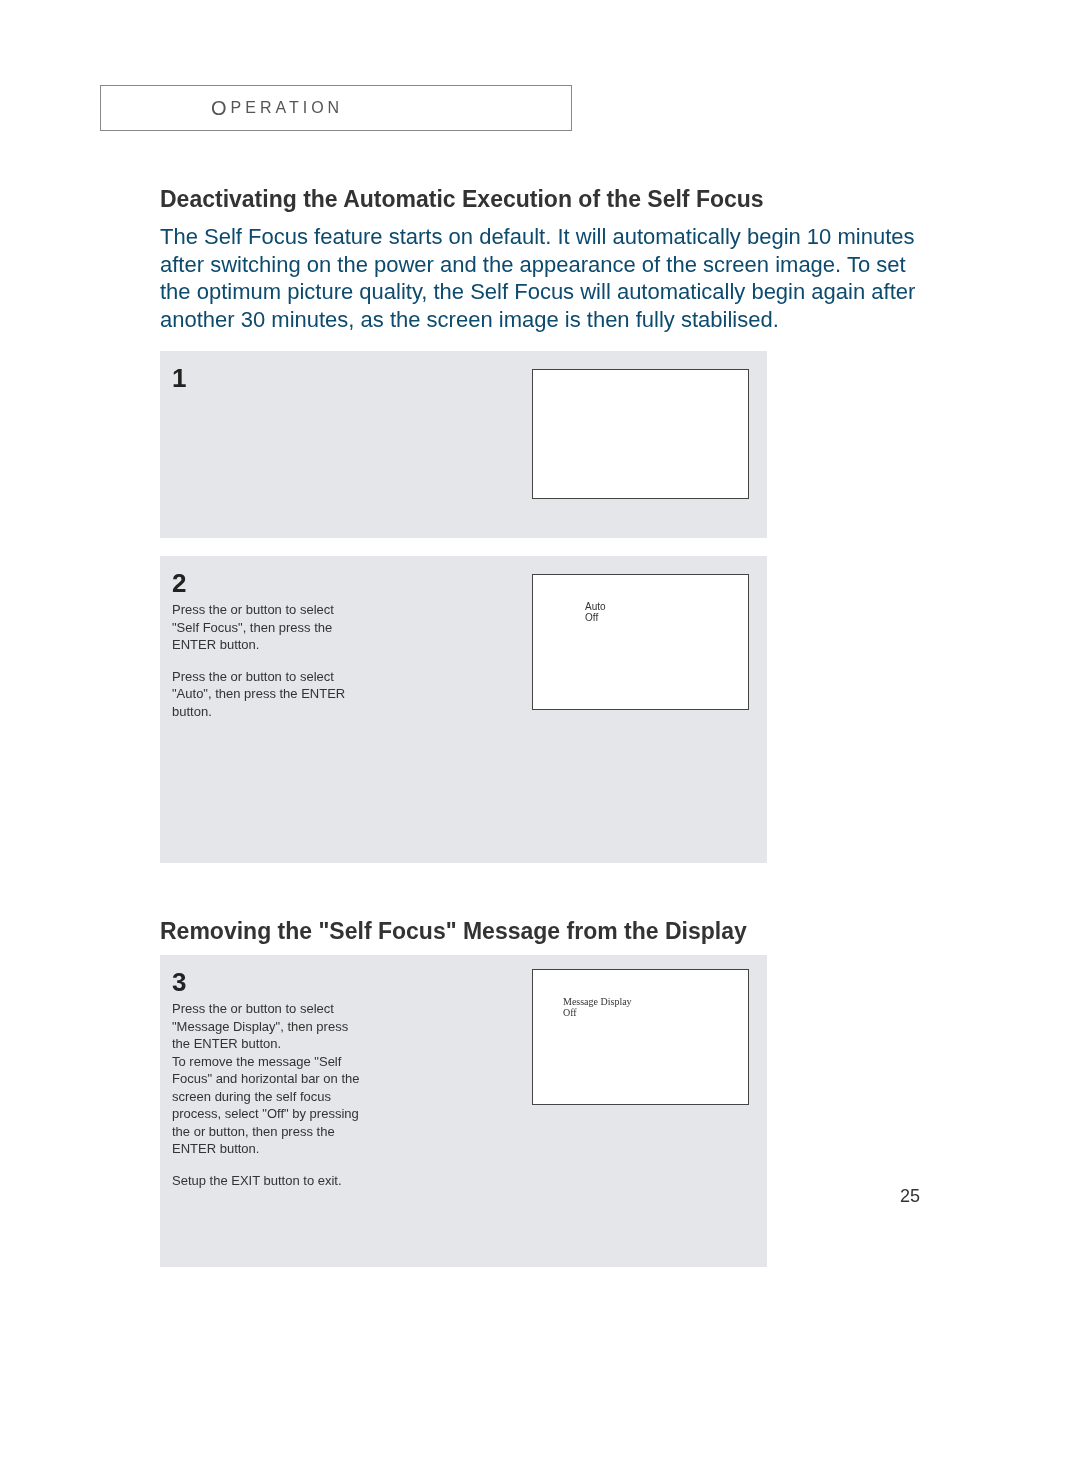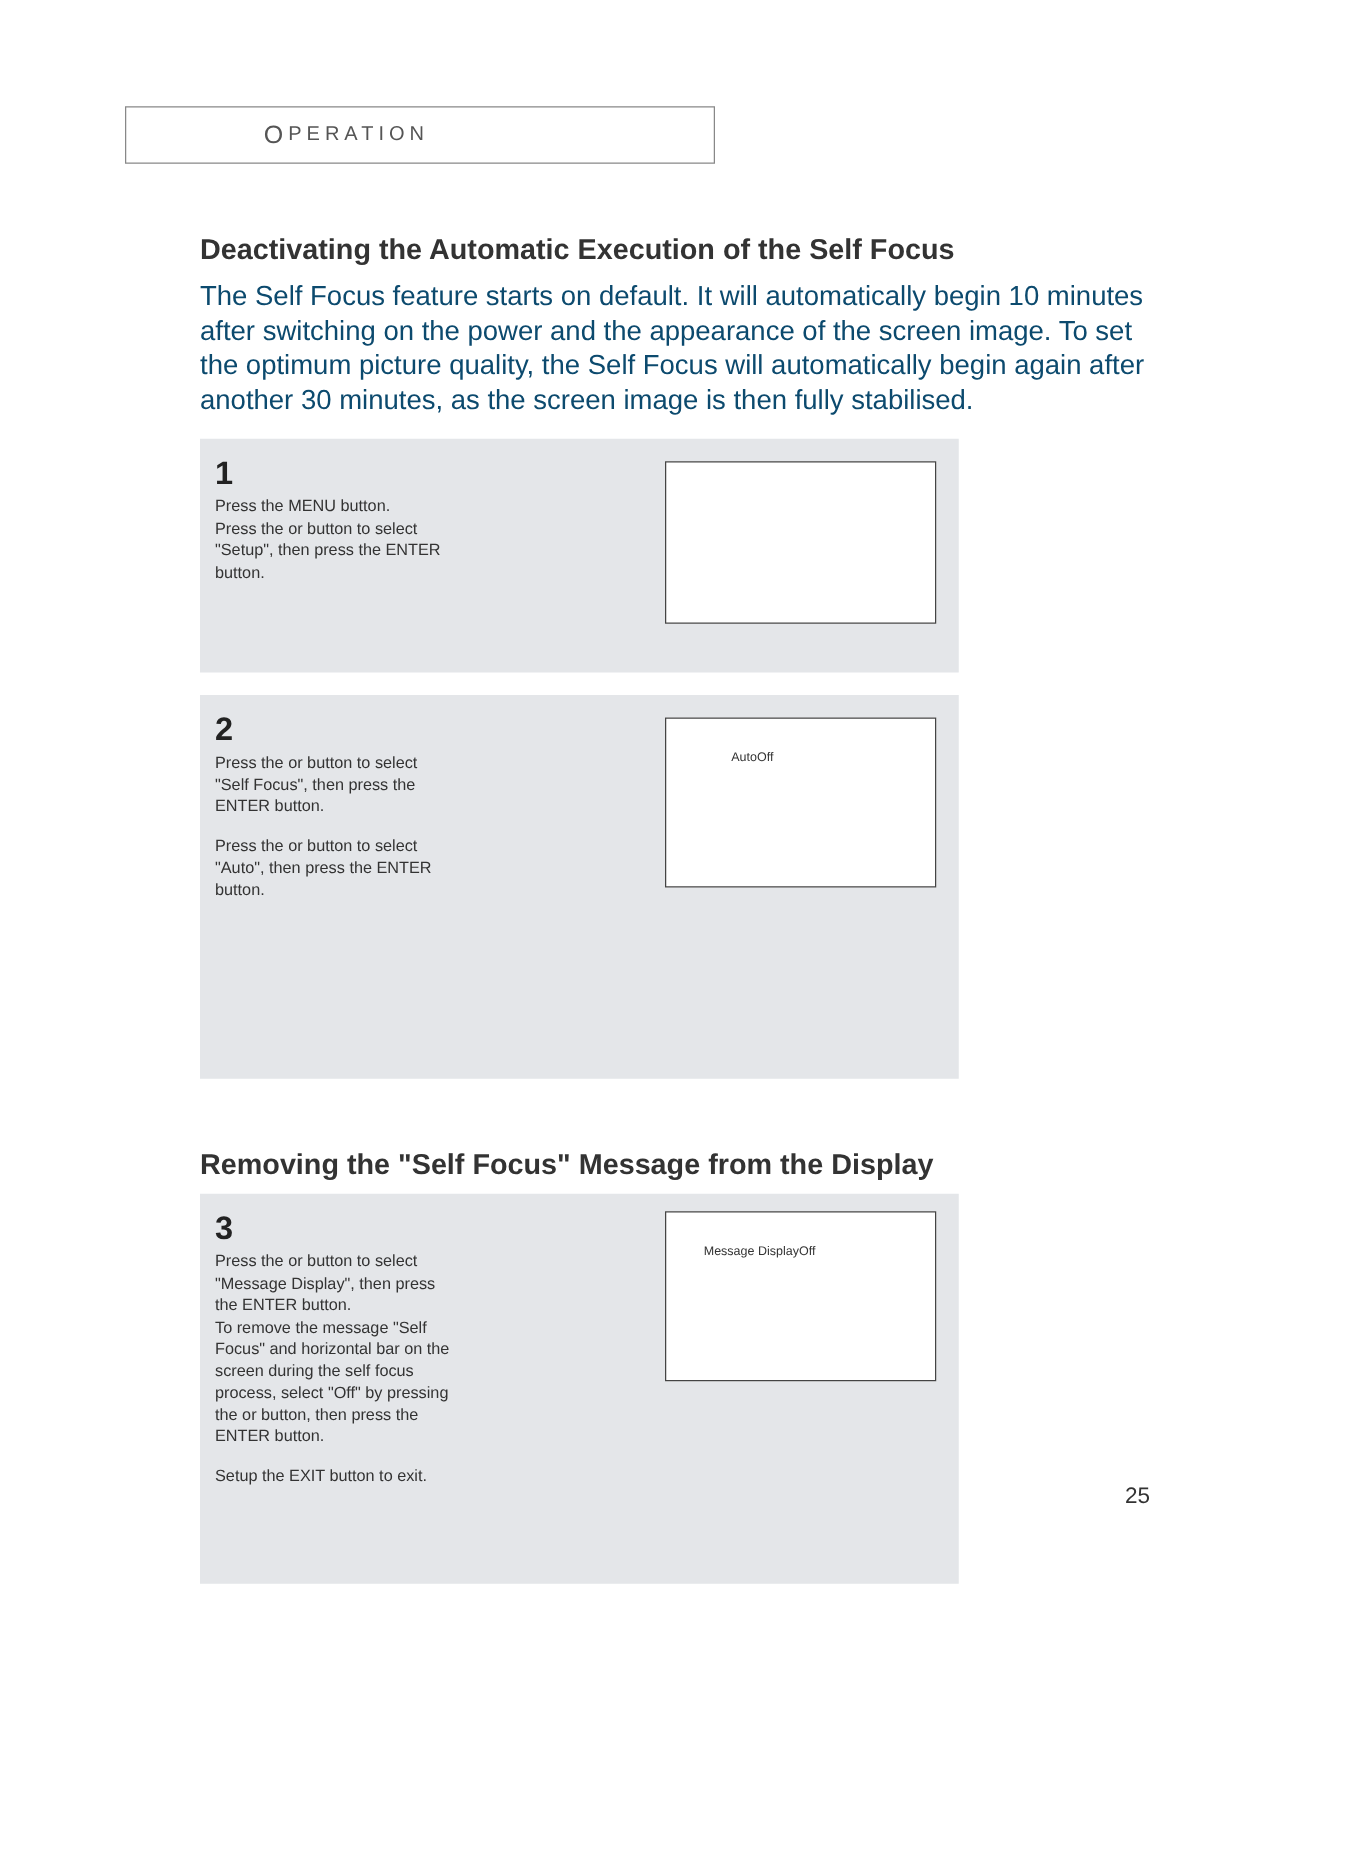--- a/index.html
+++ b/index.html
@@ -75,22 +75,23 @@
     width: 215px;
     height: 128px;
     position: absolute;
     right: 18px;
     top: 18px;
     font-size: 10px;
     color: #333;
   }
   .osd-row {
     display: flex;
-    justify-content: flex-start;
+    justify-content: space-between;
     padding: 26px 28px 0 52px;
+    flex-direction: column;
   }
   .sb2 { min-height: 275px; }
   .sb2 .osd { height: 134px; top: 18px; }
   .sb3 { min-height: 280px; }
   .sb3 .osd { height: 134px; top: 14px; }
   .page-number {
     position: absolute;
     right: 160px;
     bottom: 275px;
     font-size: 18px;
@@ -107,24 +108,20 @@
     <span class="cap">O</span>
       <span>PERATION</span>
   </div>
 
   <div class="section-title">Deactivating the Automatic Execution of the Self Focus</div>
   <div class="intro">The  Self Focus  feature starts on default. It will automatically begin 10 minutes after switching on the power and the appearance of the screen image. To set the optimum picture quality, the  Self Focus  will automatically begin again after another 30 minutes, as the screen image is then fully stabilised.</div>
 
   <div class="step-block">
     <div class="step-left">
       <div class="step-num">1</div>
-      <div class="step-text">
-        <span>Press the MENU button.</span><br>
-        <span>Press the     or     button to select "Setup", then press the ENTER button.</span>
-      </div>
     </div>
     <div class="osd"></div>
   </div>
 
   <div class="step-block sb2">
     <div class="step-left">
       <div class="step-num">2</div>
       <div class="step-text">
         <div>Press the     or     button to select "Self Focus", then press the ENTER button.</div>
         <span>Press the     or     button to select "Auto", then press the ENTER button.</span><br>
@@ -143,21 +140,21 @@
   <div class="step-block sb3" style="margin-top:6px;">
     <div class="step-left">
       <div class="step-num">3</div>
       <div class="step-text">
         <span>Press the     or     button to select "Message Display", then press the ENTER button.</span><br>
         <div>To remove the message "Self Focus" and horizontal bar on the screen during the self focus process, select "Off" by pressing the     or     button, then press the ENTER button.</div>
         <span>Setup the EXIT button to exit.</span>
       </div>
     </div>
     <div class="osd">
-      <div class="osd-row" style="padding:26px 12px 0 30px;">
+      <div class="osd-row" style="padding:26px 12px 0 30px;font-family:Liberation Serif, serif;">
         <span>Message Display</span>
         <span>Off</span>
       </div>
     </div>
   </div>
 
   <div class="page-number">25</div>
 
 </div>
 

